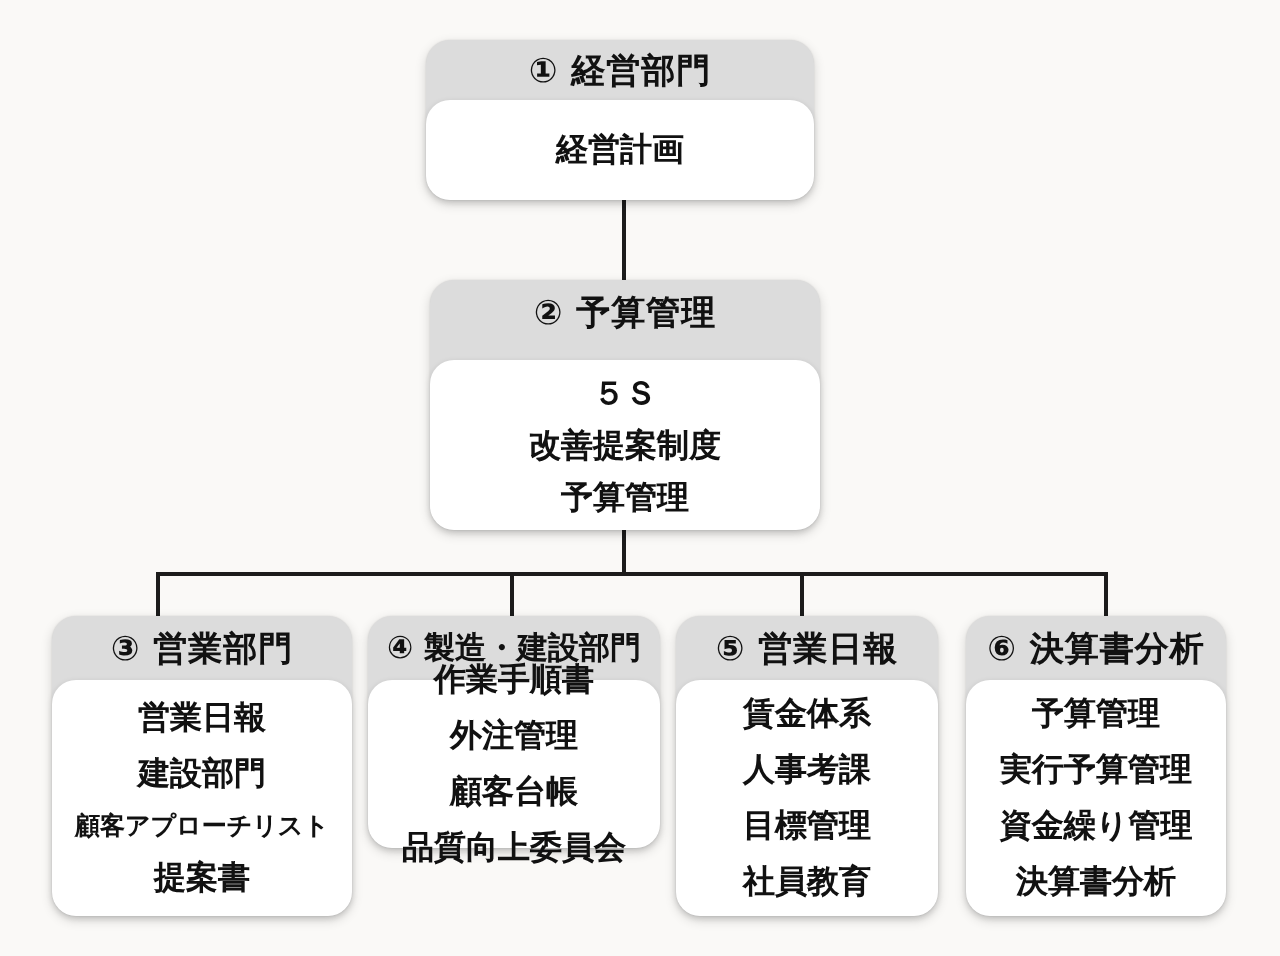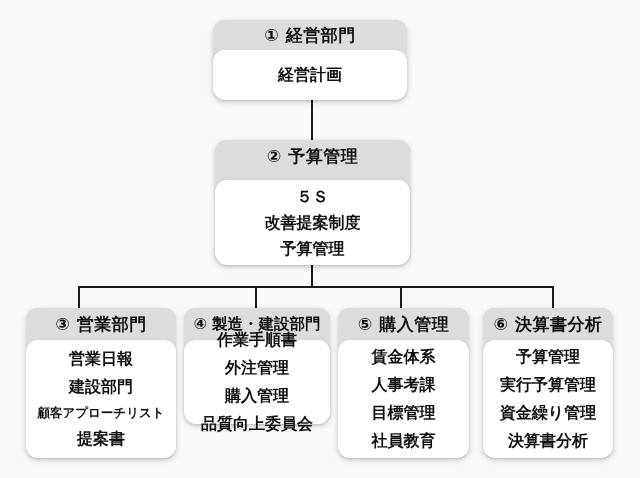--- a/index.html
+++ b/index.html
@@ -118,27 +118,27 @@
       <div class="item small">顧客アプローチリスト</div>
       <div class="item">提案書</div>
     </div>
   </div>
 
   <div class="node" id="n-mfg">
     <div class="node-header hdr-4 tight">④ 製造・建設部門</div>
     <div class="node-body body-4">
       <div class="item">作業手順書</div>
       <div class="item">外注管理</div>
-      <div class="item">購入管理</div>
+      <div class="item">顧客台帳</div>
       <div class="item">品質向上委員会</div>
     </div>
   </div>
 
   <div class="node" id="n-general">
-    <div class="node-header hdr-4">⑤ 購入管理</div>
+    <div class="node-header hdr-4">⑤ 営業日報</div>
     <div class="node-body body-4">
       <div class="item">賃金体系</div>
       <div class="item">人事考課</div>
       <div class="item">目標管理</div>
       <div class="item">社員教育</div>
     </div>
   </div>
 
   <div class="node" id="n-accounting">
     <div class="node-header hdr-4">⑥ 決算書分析</div>

